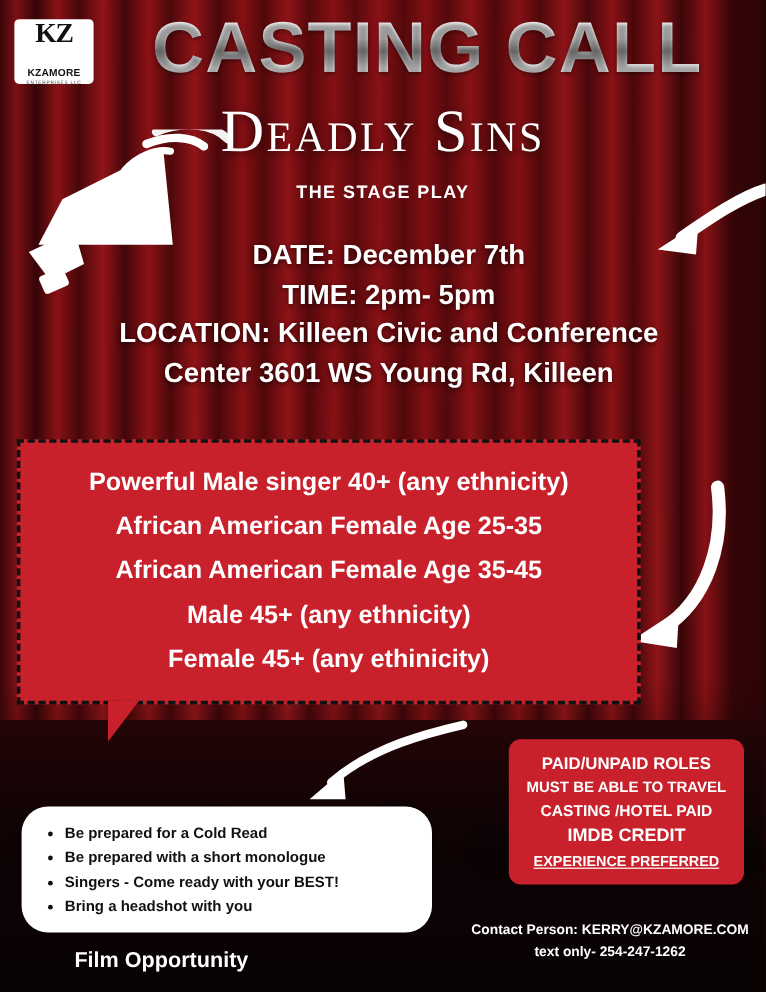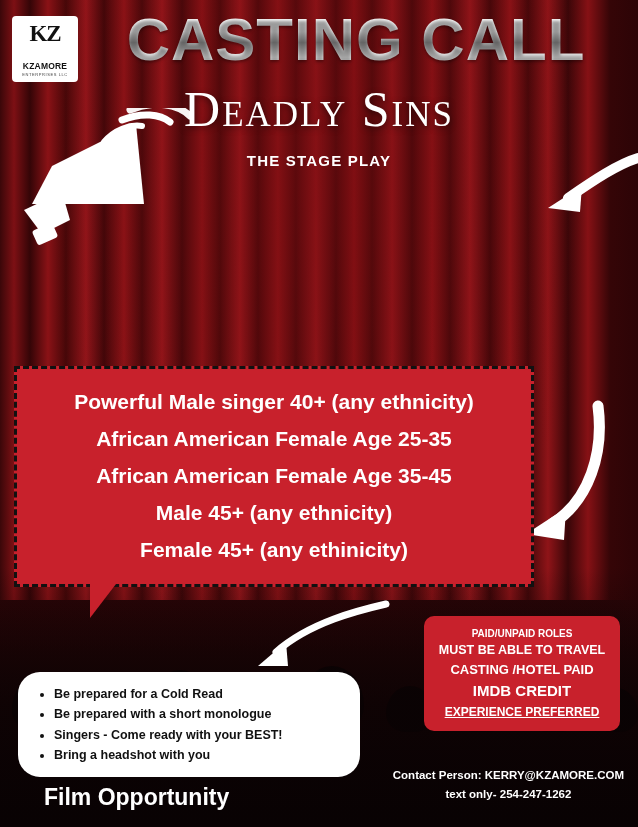--- a/index.html
+++ b/index.html
@@ -58,21 +58,21 @@
     background: #0b0203;
     border-radius: 50% 50% 40% 40% / 60% 60% 40% 40%;
   }
 
   
   .logo {
     position: absolute;
     left: 12px;
     top: 16px;
     width: 66px;
-    height: 66px;
+    height: 54px;
     background: #ffffff;
     border-radius: 4px;
     display: flex;
     flex-direction: column;
     align-items: center;
     justify-content: center;
     z-index: 6;
   }
   .logo-mark {
     font-family: "Liberation Serif", serif;
@@ -236,33 +236,33 @@
     right: 18px;
     top: 616px;
     width: 196px;
     background: #c8212c;
     border-radius: 10px;
     padding: 10px 6px 10px;
     box-sizing: border-box;
     text-align: center;
     z-index: 7;
   }
-  .infobox .l1 { color:#fff; font-size: 10px; font-weight: 700; line-height: 1.5; }
+  .infobox .l1 { color:#fff; font-size: 14px; font-weight: 700; line-height: 1.5; }
   .infobox .l2 { color:#fff; font-size: 12.5px; font-weight: 700; line-height: 1.5; }
   .infobox .l3 { color:#fff; font-size: 13px; font-weight: 700; line-height: 1.5; }
   .infobox .l4 { color:#fff; font-size: 15px; font-weight: 700; line-height: 1.6; }
   .infobox .l5 { color:#fff; font-size: 12px; font-weight: 700; line-height: 1.5; text-decoration: underline; }
 
   
   .film-opp {
     position: absolute;
-    left: 44px;
+    left: 62px;
     bottom: 16px;
     color: #ffffff;
-    font-size: 23px;
+    font-size: 18px;
     font-weight: 700;
     z-index: 7;
   }
   .contact {
     position: absolute;
     right: 14px;
     bottom: 22px;
     text-align: center;
     color: #ffffff;
     font-size: 11.5px;
@@ -331,20 +331,26 @@
     </svg>
   </div>
 
   <div class="arrow arrow-down">
     <svg viewBox="0 0 150 80" width="150" height="80" xmlns="http://www.w3.org/2000/svg">
       <path d="M146 4 C120 10 70 22 36 52" stroke="#ffffff" stroke-width="7" fill="none" stroke-linecap="round"></path>
       <path d="M18 66 L46 42 L48 66 Z" fill="#ffffff"></path>
     </svg>
   </div>
 
+  <div class="details">
+    <div class="line">DATE: December 7th</div>
+    <div class="line">TIME: 2pm- 5pm</div>
+    <div class="line wrap">LOCATION: Killeen Civic and Conference</div>
+    <div class="line wrap">Center 3601 WS Young  Rd, Killeen</div>
+  </div>
 
   <div class="roles">
     <div class="roles-item">Powerful Male singer 40+ (any ethnicity)</div>
     <div class="roles-item">African American Female Age 25-35</div>
     <div class="roles-item">African American Female Age 35-45</div>
     <div class="roles-item">Male 45+  (any ethnicity)</div>
     <div class="roles-item">Female 45+ (any ethinicity)</div>
   </div>
   <div class="roles-tail"></div>
 

